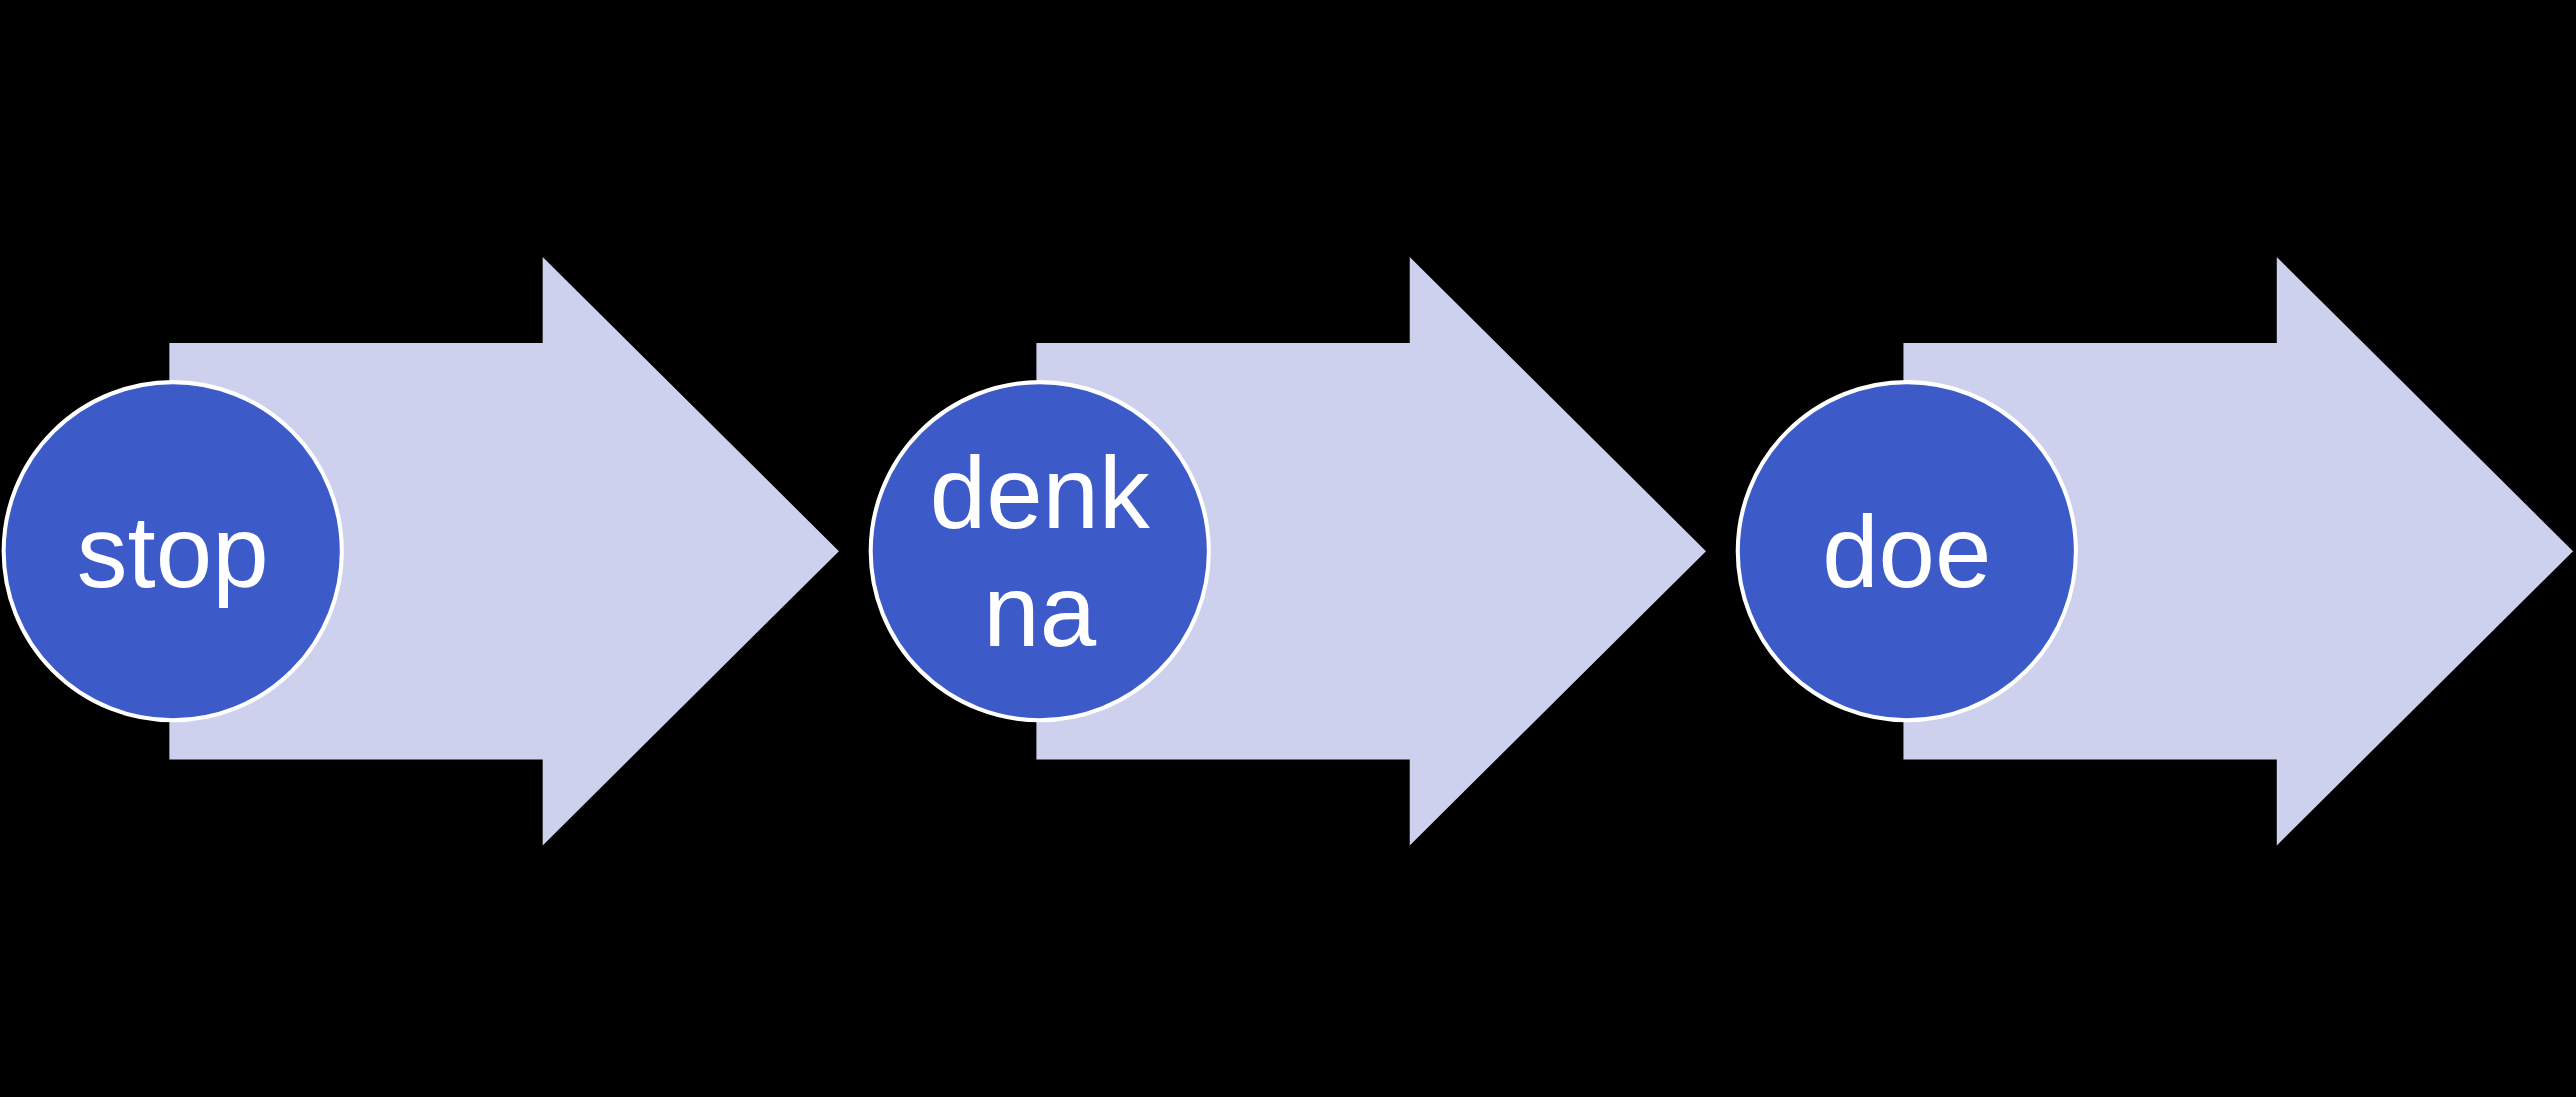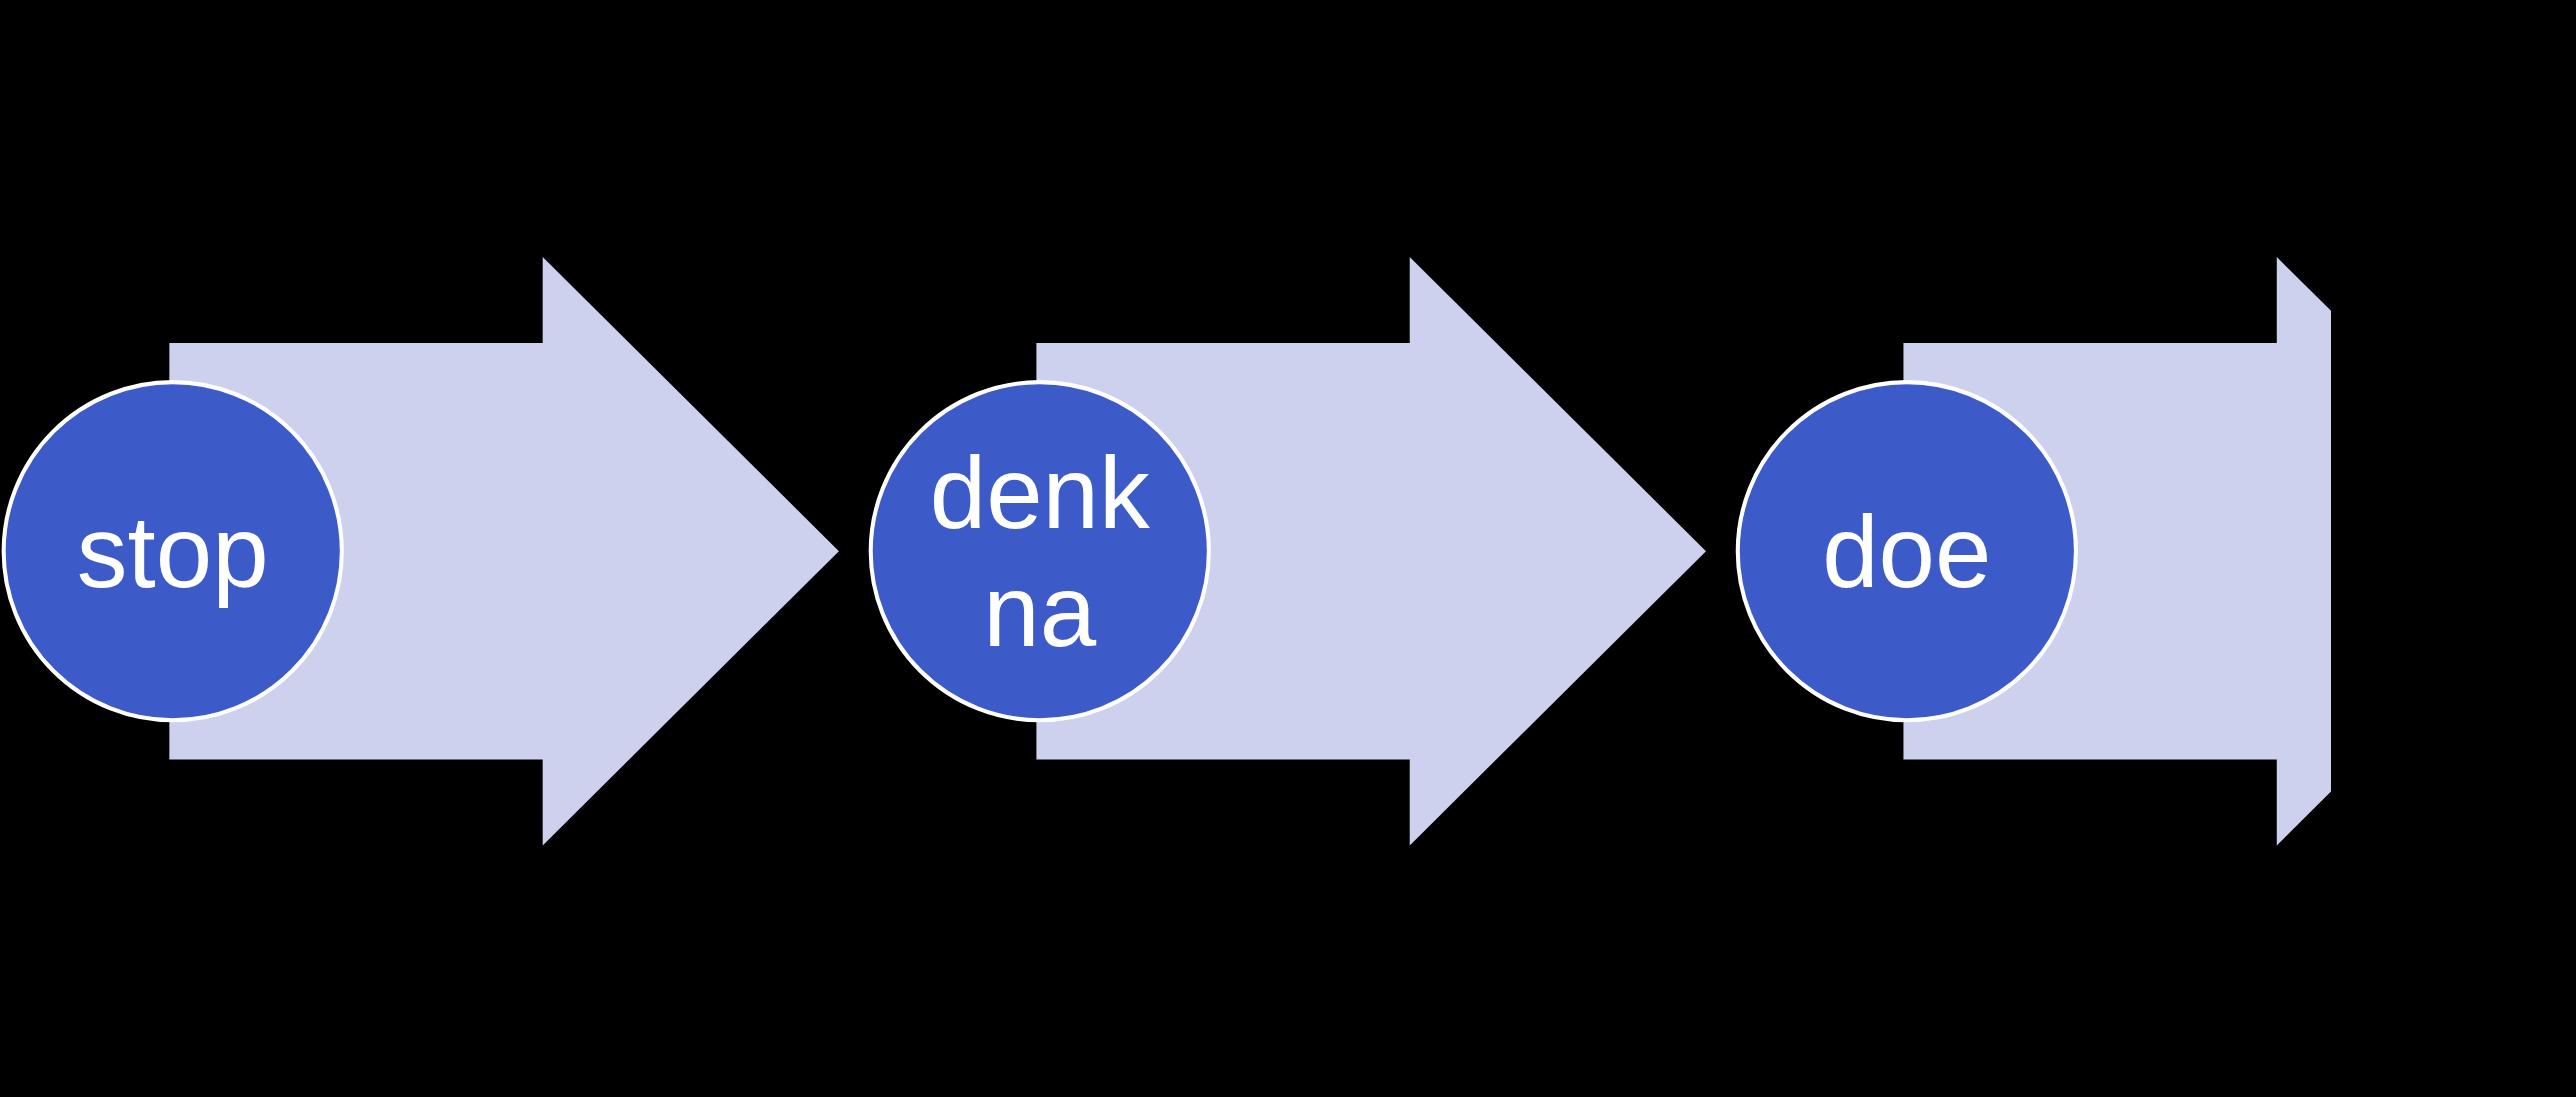--- a/index.html
+++ b/index.html
@@ -9,21 +9,21 @@
     --circle-stroke: #FFFFFF;
     --label-text: #FFFFFF;
   }
   html, body {
     margin: 0;
     padding: 0;
     background: var(--background);
   }
   .stage {
     position: relative;
-    width: 2331px;
+    width: 2576px;
     height: 1097px;
     background: var(--background);
     overflow: hidden;
   }
   .stage svg {
     position: absolute;
     inset: 0;
     display: block;
   }
   .arrow {

